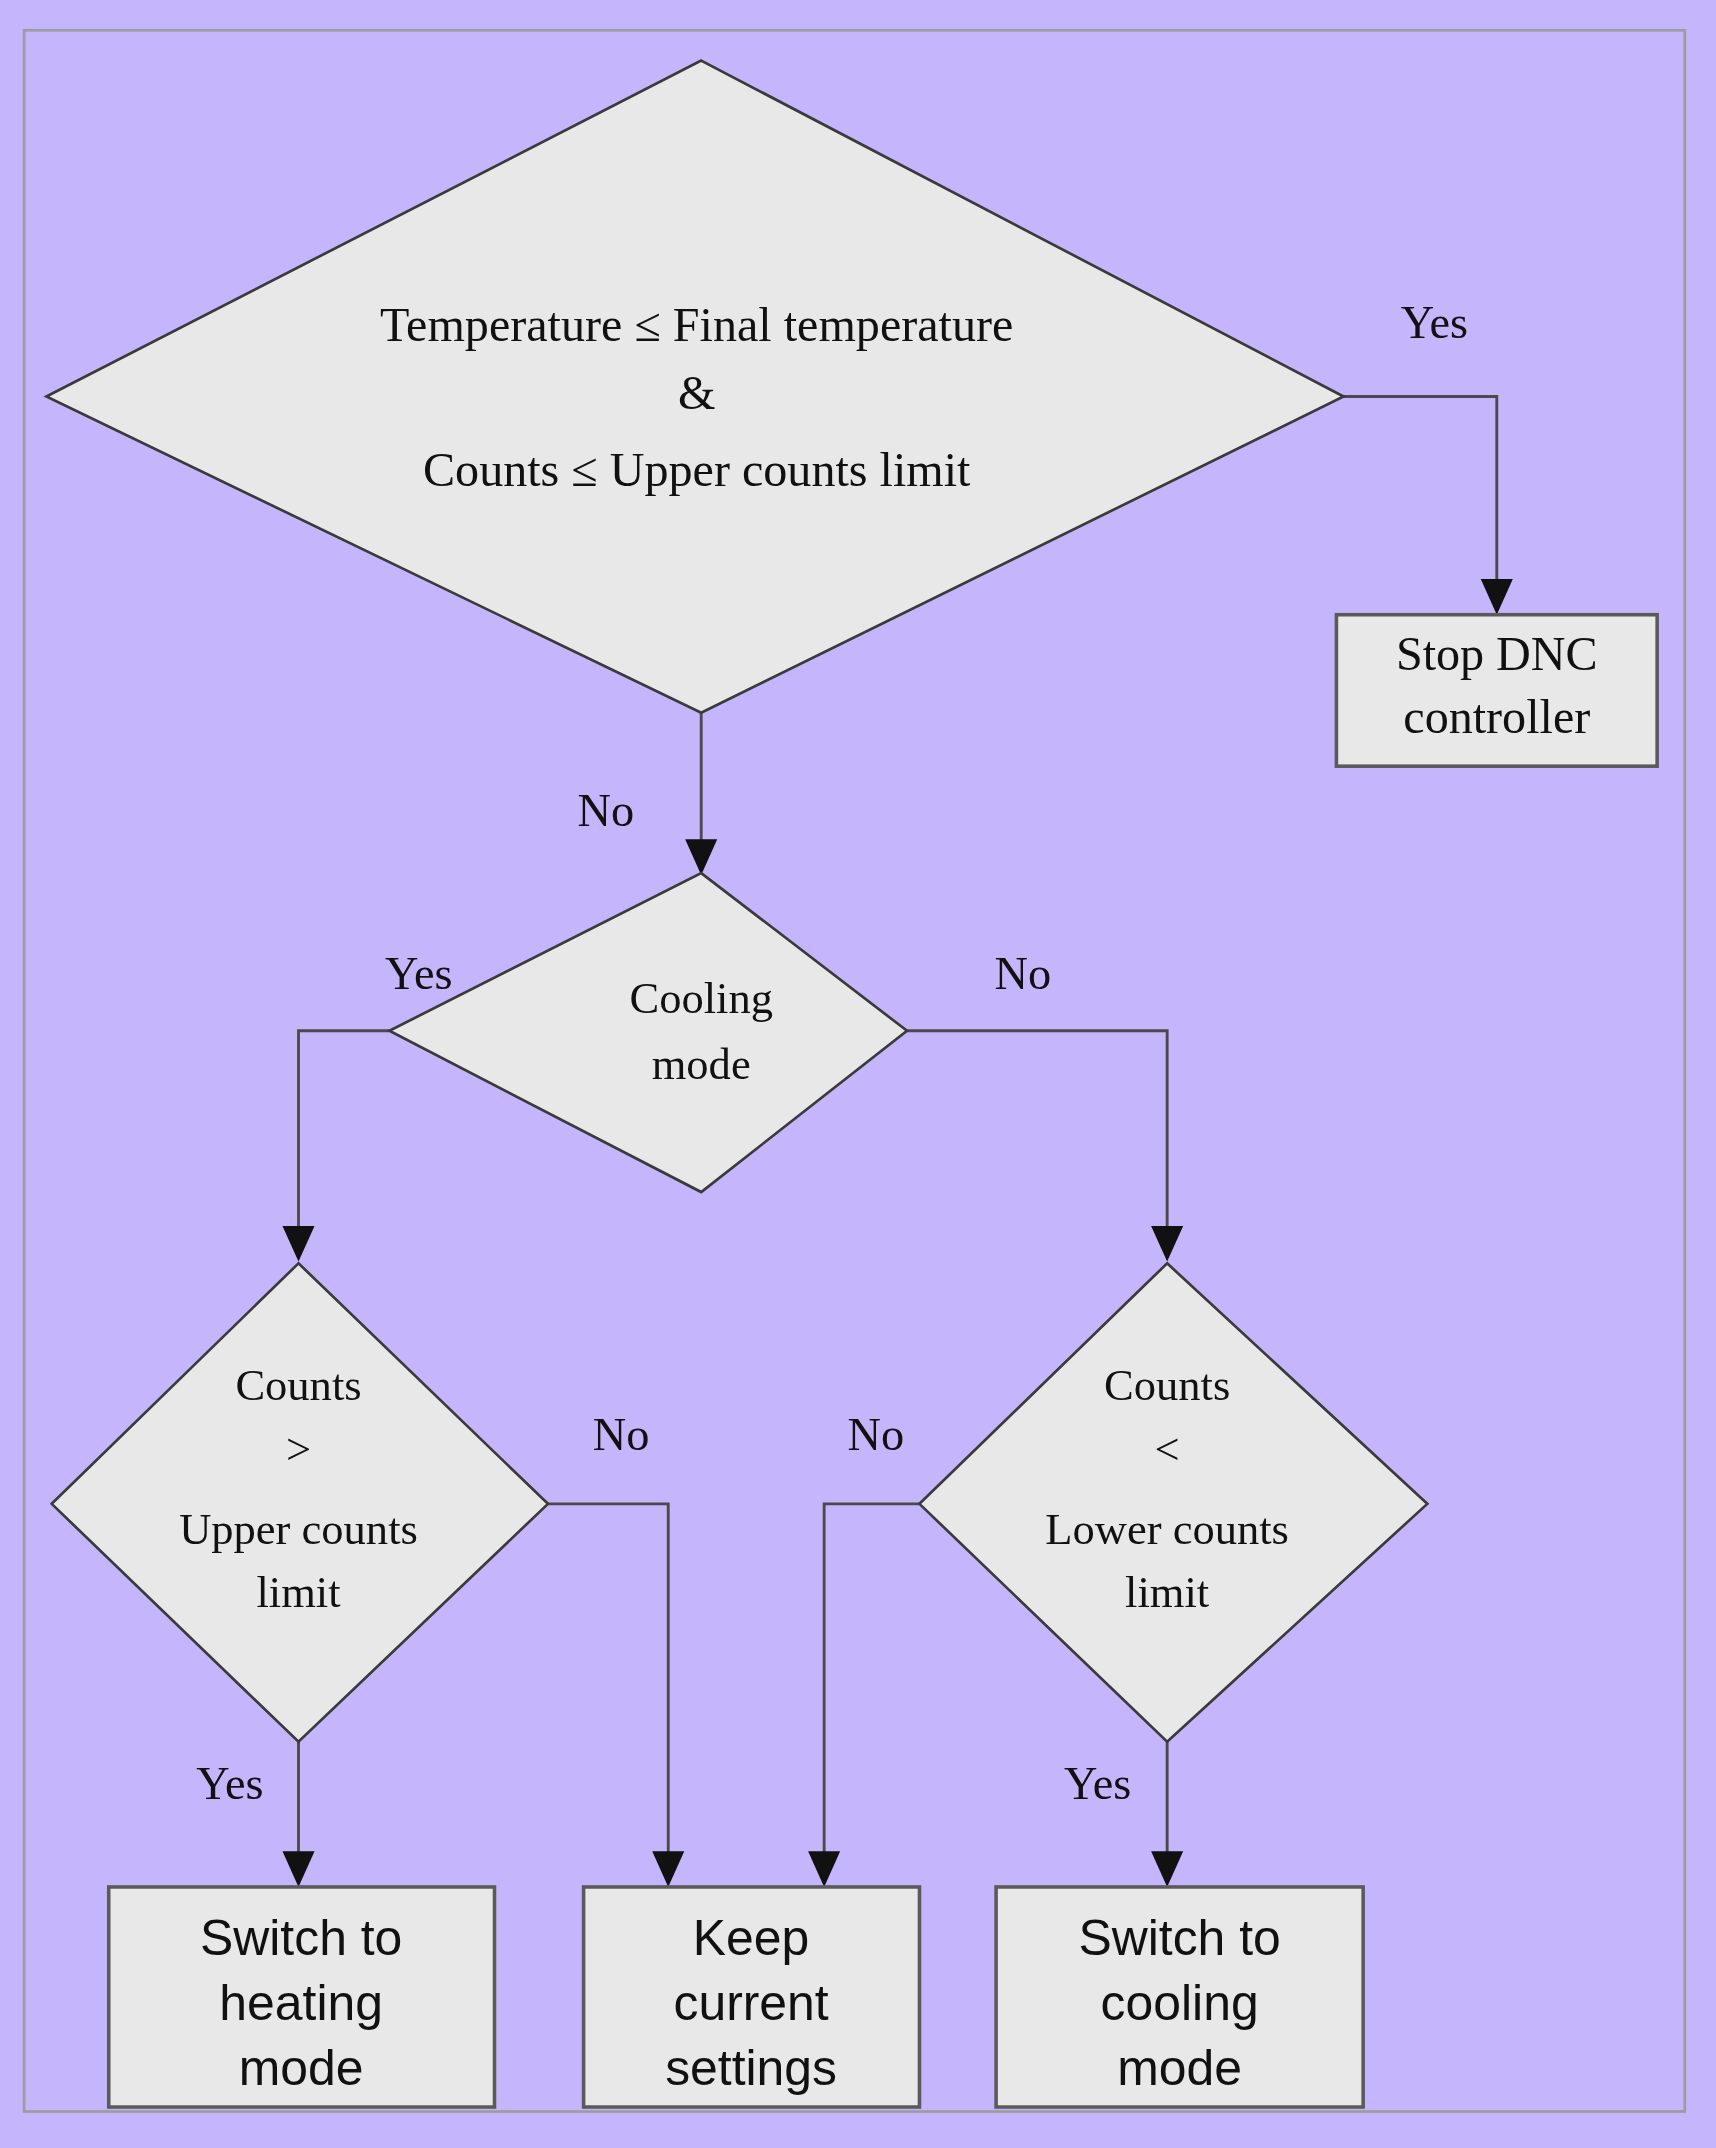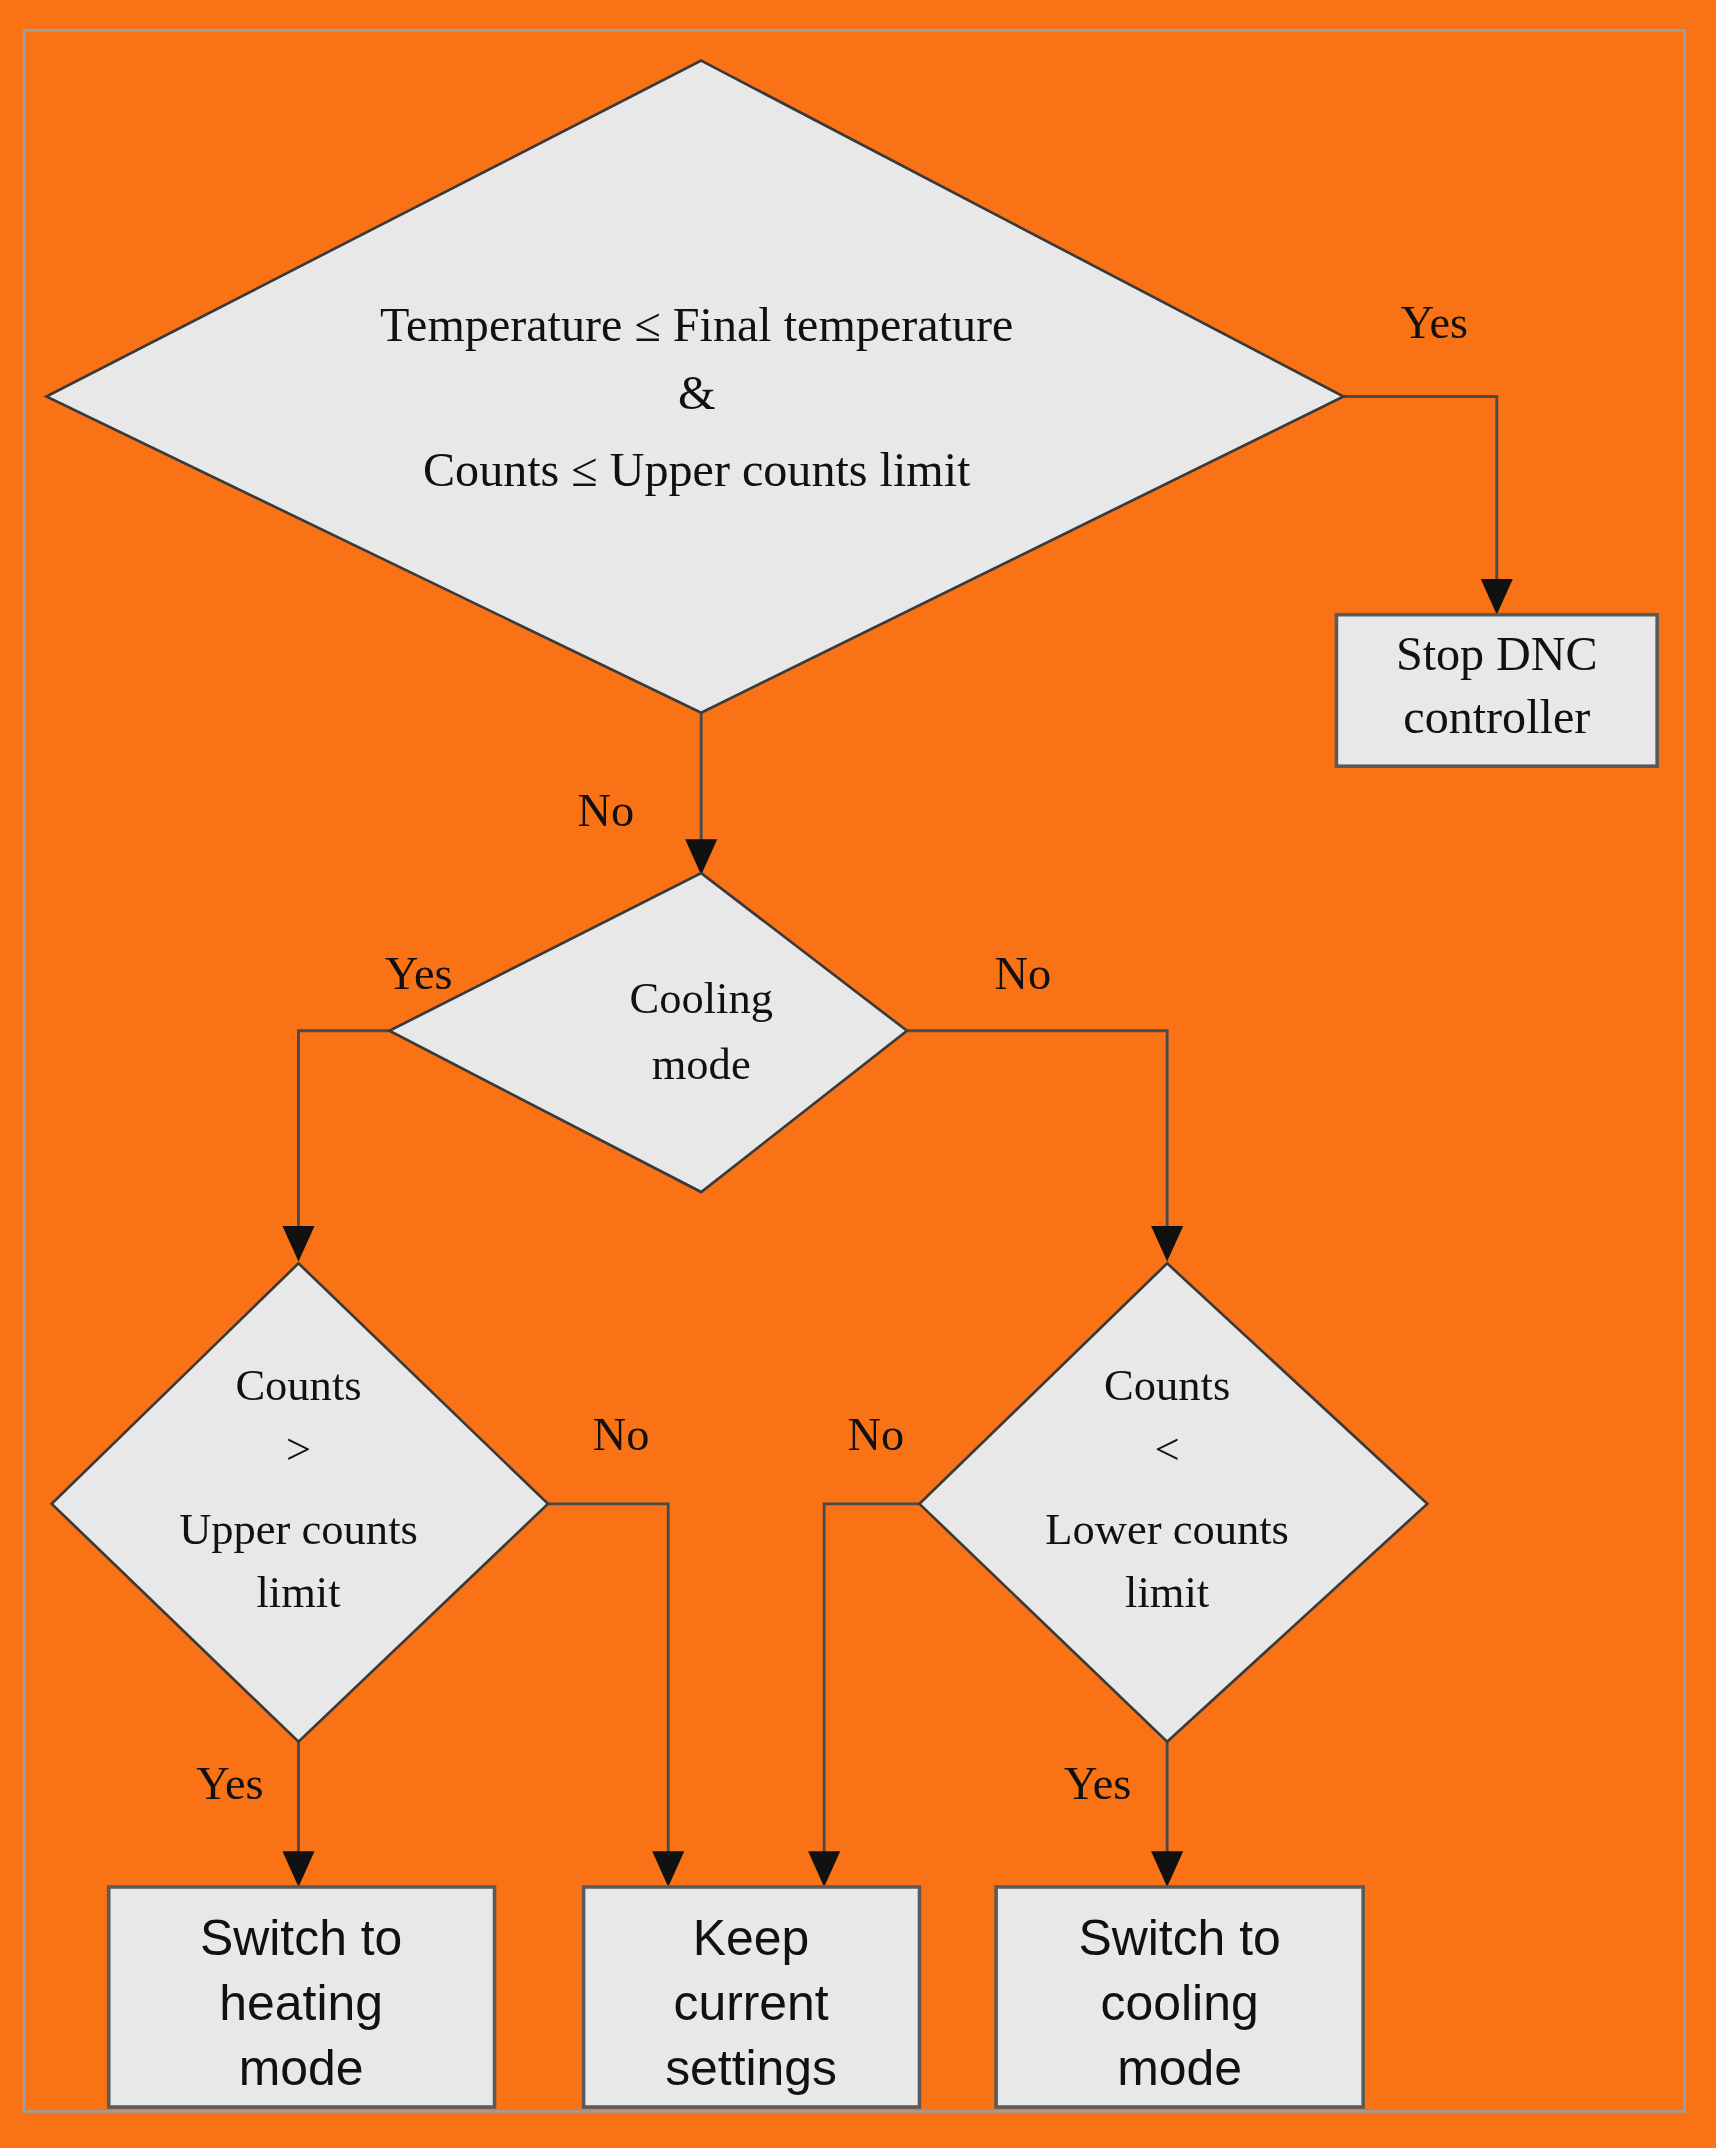--- a/index.html
+++ b/index.html
@@ -8,21 +8,21 @@
     padding: 0;
     background: #ffffff;
   }
   body {
     font-family: "Liberation Serif", "DejaVu Serif", serif;
   }
   #canvas {
     position: relative;
     width: 1716px;
     height: 2148px;
-    background: #f97316;
+    background: #c4b5fd;
     overflow: hidden;
   }
   svg.flow {
     position: absolute;
     top: 0;
     left: 0;
     width: 1716px;
     height: 2148px;
   }
   .frame-rect {

